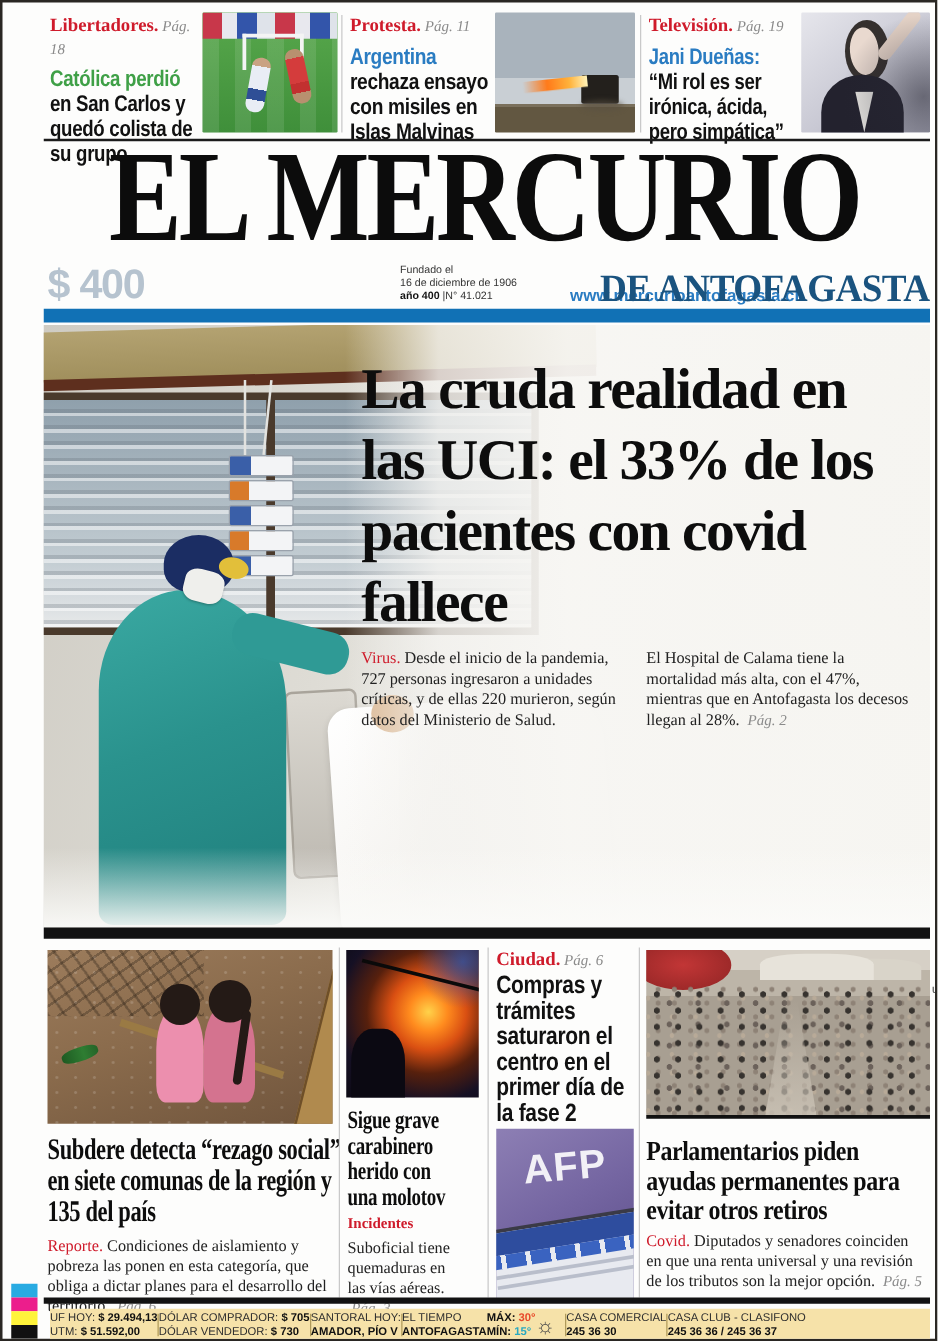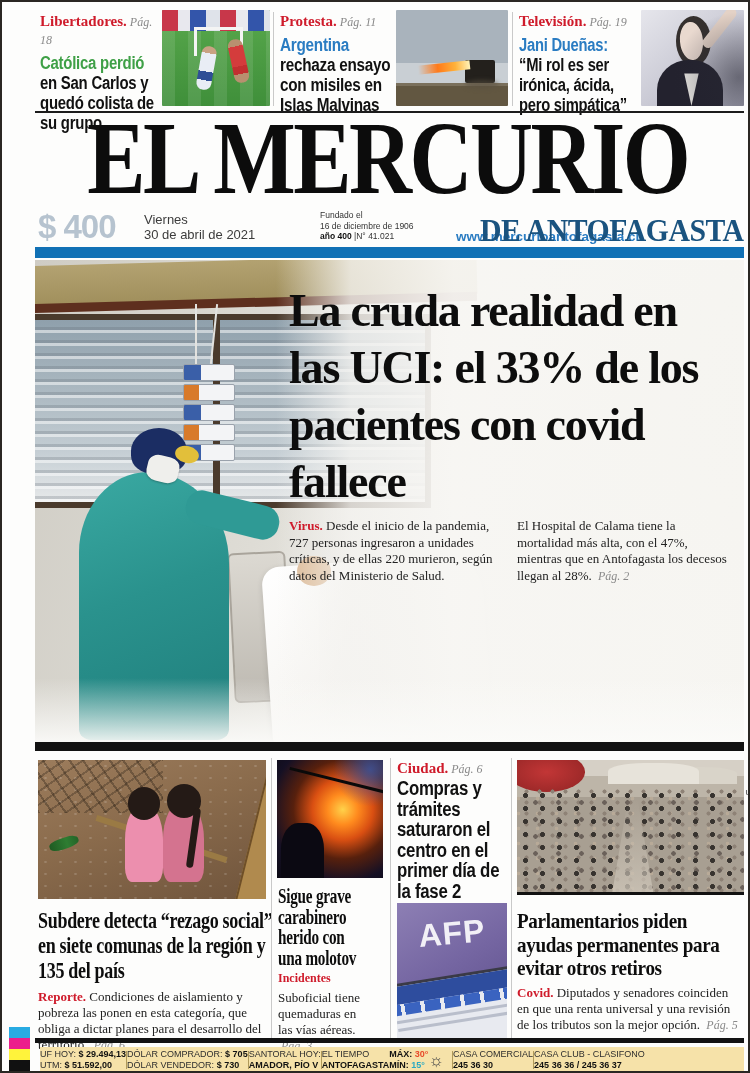--- a/index.html
+++ b/index.html
@@ -90,21 +90,21 @@
     background:linear-gradient(90deg, rgba(242,241,237,0) 0%, rgba(245,244,241,.82) 16%, rgba(248,247,244,.95) 38%, rgba(247,246,242,.92) 100%); }
   .blotch { position:absolute; right:0; top:0; width:60%; height:100%;
     background:radial-gradient(ellipse at 70% 30%, rgba(205,202,195,.35), rgba(205,202,195,0) 55%),
                radial-gradient(ellipse at 40% 75%, rgba(198,195,188,.30), rgba(198,195,188,0) 50%); }
   .leadfade { position:absolute; left:0; right:0; bottom:0; height:64px; background:linear-gradient(rgba(252,252,250,0), rgba(251,251,249,.92)); }
   .lead-head { position:absolute; left:254px; top:22px; width:432px;
     font-family:"Liberation Serif", serif; font-weight:bold; font-size:46px; line-height:57px; letter-spacing:-1.2px; color:#0d0d0d; }
   .lead-col { position:absolute; top:258px; font-size:13px; line-height:16.5px; color:#222; }
   .lead-col.c1 { left:254px; width:216px; }
   .lead-col.c2 { left:482px; width:212px; }
-  .redlead { color:#cf1b2b; font-weight:bold; }
+  .redlead { color:#cf1b2b; font-weight:normal; }
 
   .blackbar { position:absolute; left:33px; top:740px; width:709px; height:9px; background:#121212; }
   .credit { position:absolute; left:52px; top:749px; width:706px; text-align:right;
     font-family:Liberation Mono, monospace; font-size:7.5px; font-weight:bold; letter-spacing:.3px; color:#6a6a6a;margin-top:38px; }
 
   
   .girls { position:absolute; left:36px; top:758px; width:228px; height:139px; overflow:hidden;
     background:linear-gradient(160deg,#9c7c5c 0%,#8a6b4c 45%,#6f543c 100%); }
   .girls .speck { position:absolute; inset:0; background-image:radial-gradient(rgba(255,255,255,.16) 1px, rgba(0,0,0,0) 1.6px); background-size:15px 12px; }
   .girls .fence { position:absolute; left:0; top:0; width:55%; height:38%;
@@ -229,24 +229,20 @@
       <div class="shirt"></div>
       <div class="shade"></div>
     </div>
   </div>
 
   <div class="toprule"></div>
 
   <div class="mast-title">EL MERCURIO</div>
   <div class="mast-info">
     <div class="price">$ 400</div>
-    <div class="daydate">
-      <div>Viernes</div>
-      <div>30 de abril de 2021</div>
-    </div>
     <div class="founded">
       <div>Fundado el</div>
       <div>16 de diciembre de 1906</div>
       <div><b>año 400</b><span> |N° 41.021</span></div>
     </div>
     <div class="site">www.mercurioantofagasta.cl</div>
     <div class="subtitle">DE ANTOFAGASTA</div>
   </div>
   <div class="bluebar"></div>
 

